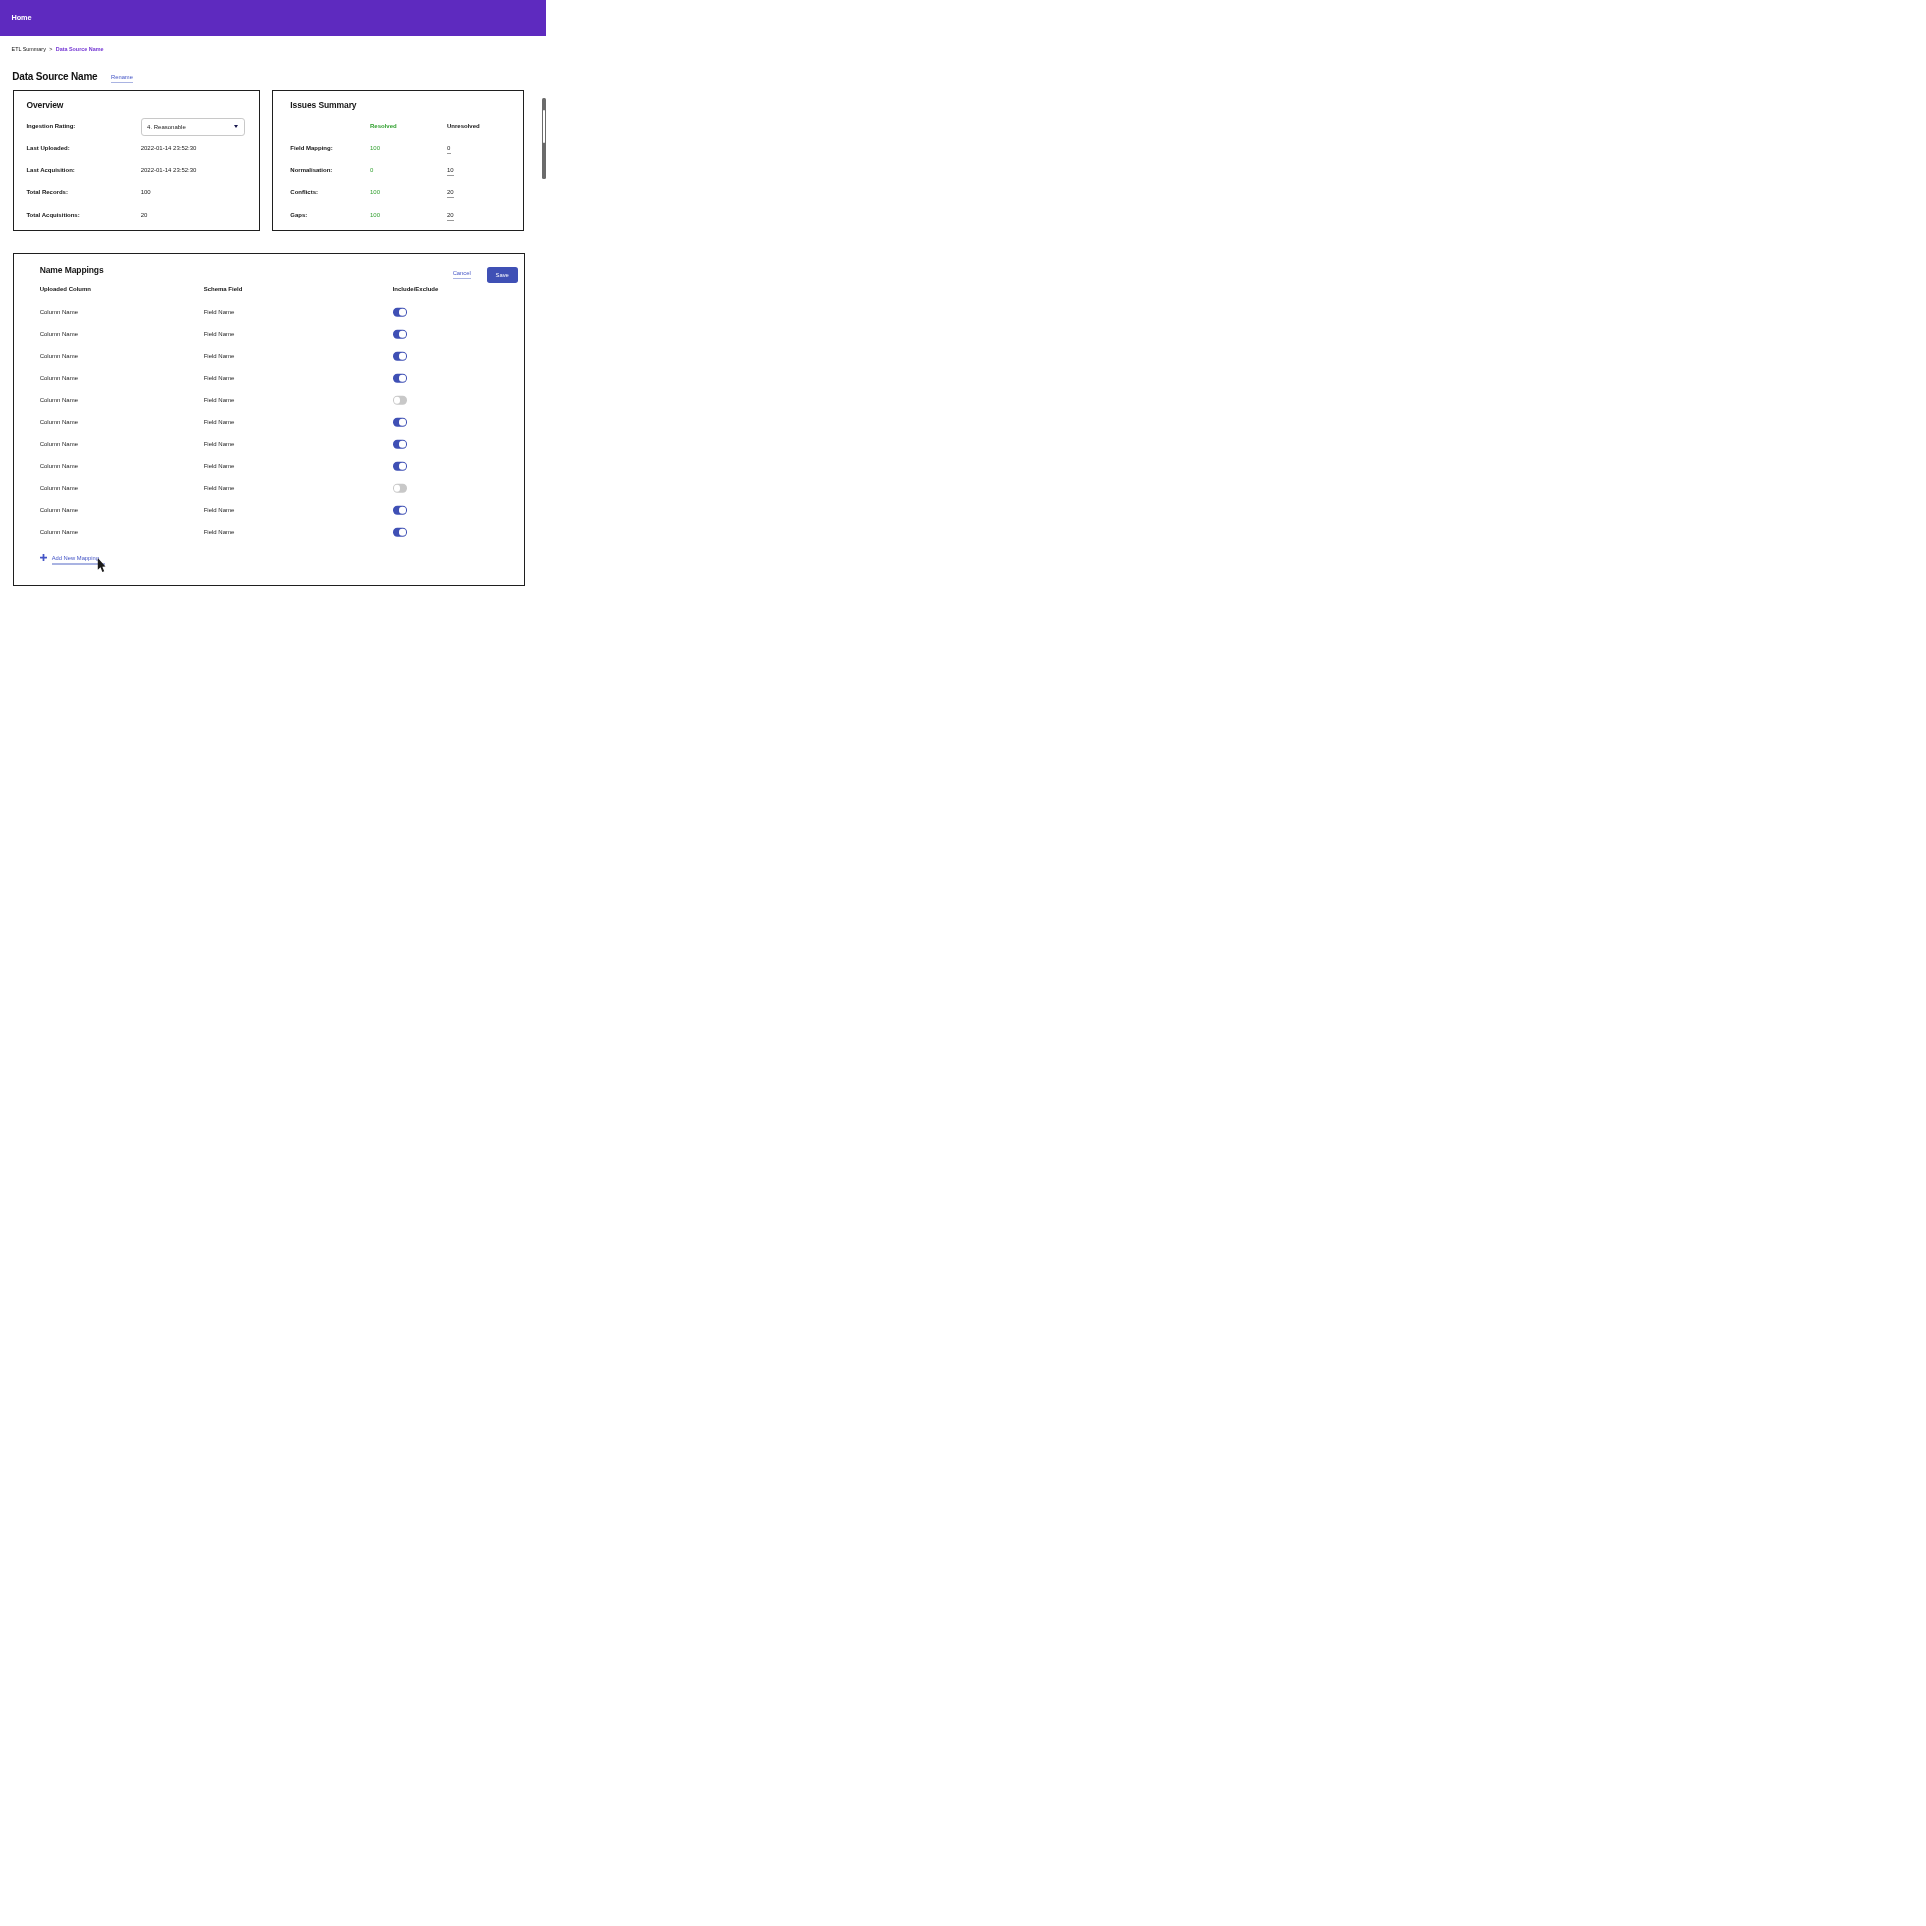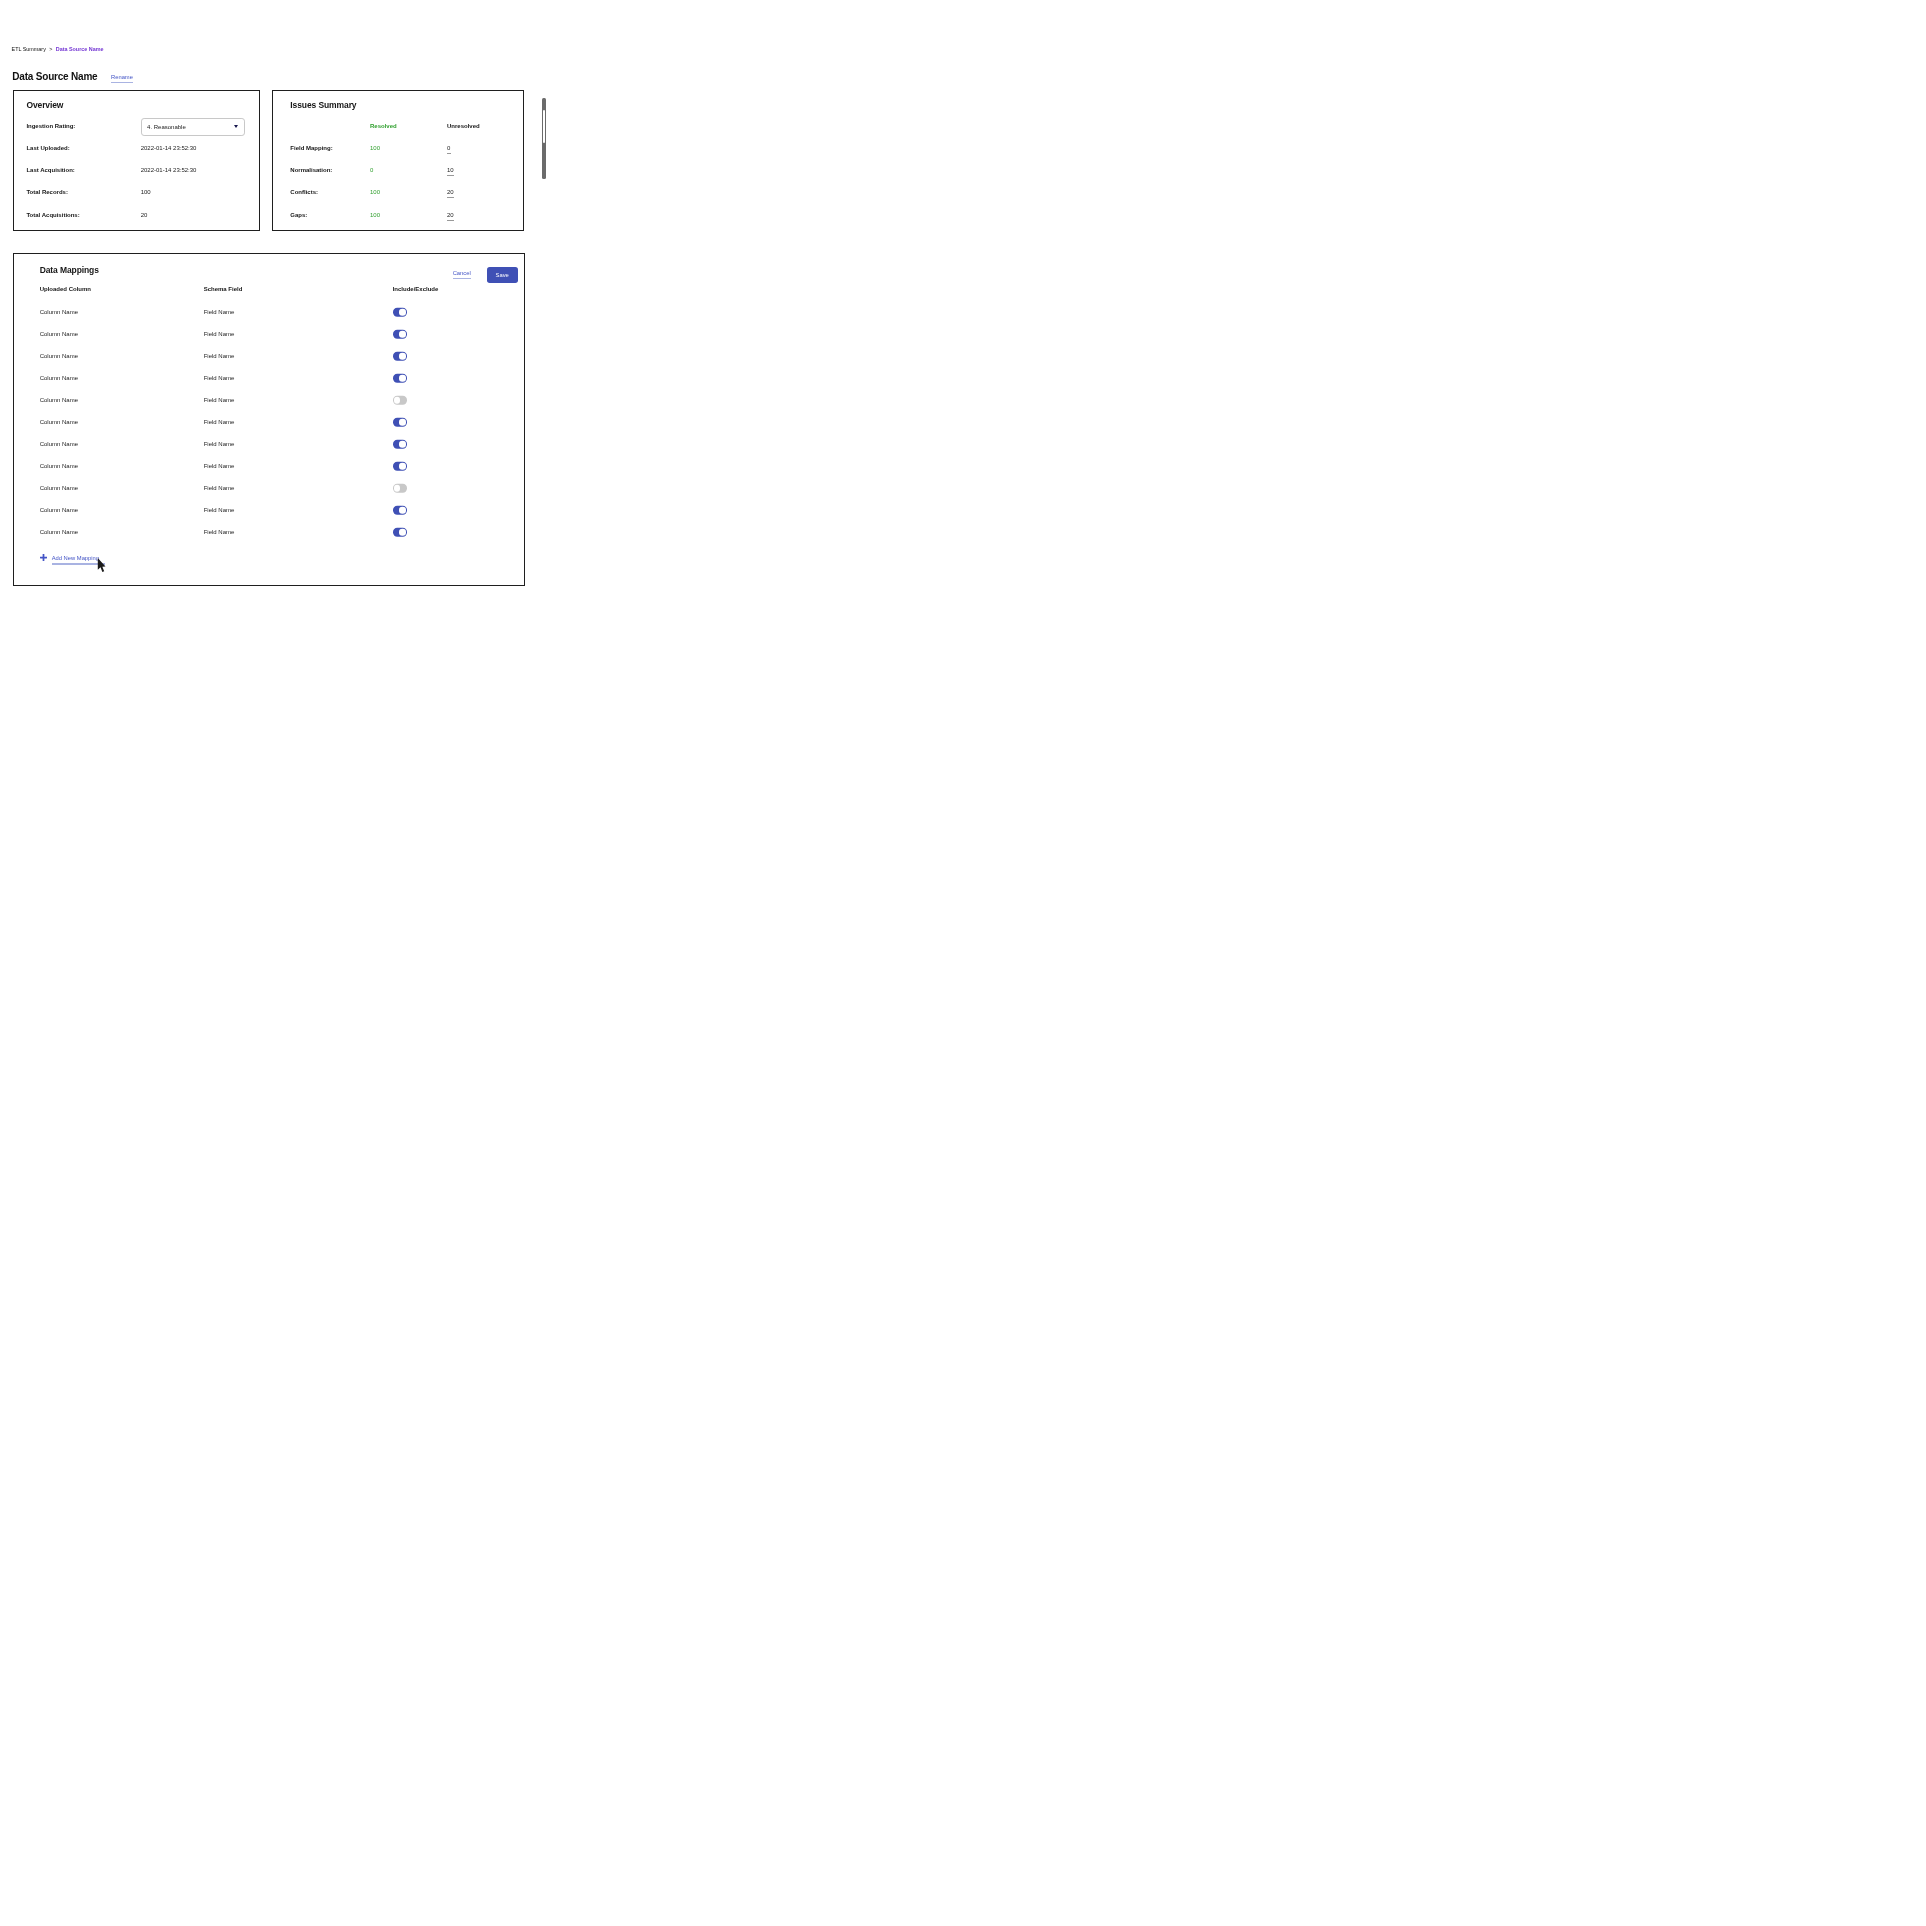--- a/index.html
+++ b/index.html
@@ -120,20 +120,23 @@
     position:absolute;right:0;top:98px;width:3.9px;height:81px;
     background:var(--scrollbar-gray);border-radius:1.5px;cursor:grab;
   }
   .scrollbar-slot{position:absolute;left:0.6px;top:12px;width:2.7px;height:33px;border-radius:1.5px;background:#fff;}
 </style>
 </head>
 <body>
 
 <div class="page">
 
+  <div class="app-header">
+    <span class="home-link">Home</span>
+  </div>
 
   <div class="breadcrumb">
     <span class="crumb-parent">ETL Summary</span>
     <span class="crumb-sep">&gt;</span>
     <span class="crumb-current">Data Source Name</span>
   </div>
 
   <h1 class="page-title">Data Source Name</h1>
   <span class="rename-link">Rename</span>
 
@@ -176,21 +179,21 @@
     <span class="ov-value" style="top:76px;">2022-01-14 23:52:30</span>
 
     <span class="ov-label" style="top:98px;">Total Records:</span>
     <span class="ov-value" style="top:98px;">100</span>
 
     <span class="ov-label" style="top:121px;">Total Acquisitions:</span>
     <span class="ov-value" style="top:121px;">20</span>
   </section>
 
   <section class="card mappings-card">
-    <h2 class="card-title">Data Mappings</h2>
+    <h2 class="card-title">Name Mappings</h2>
 
     <span class="cancel-link">Cancel</span>
     <button class="save-button">Save</button>
 
     <span class="fm-colhead c1">Uploaded Column</span>
     <span class="fm-colhead c2">Schema Field</span>
     <span class="fm-colhead c3">Include/Exclude</span>
 
     <div class="fm-rows">
   <div class="fm-row">

